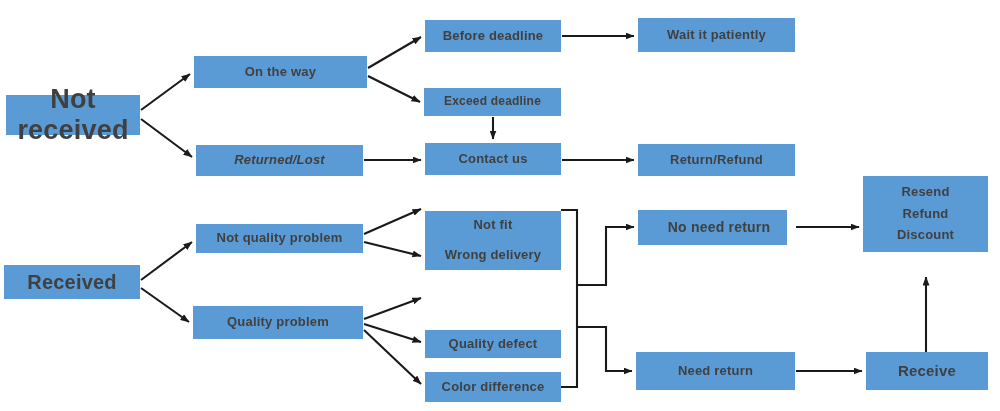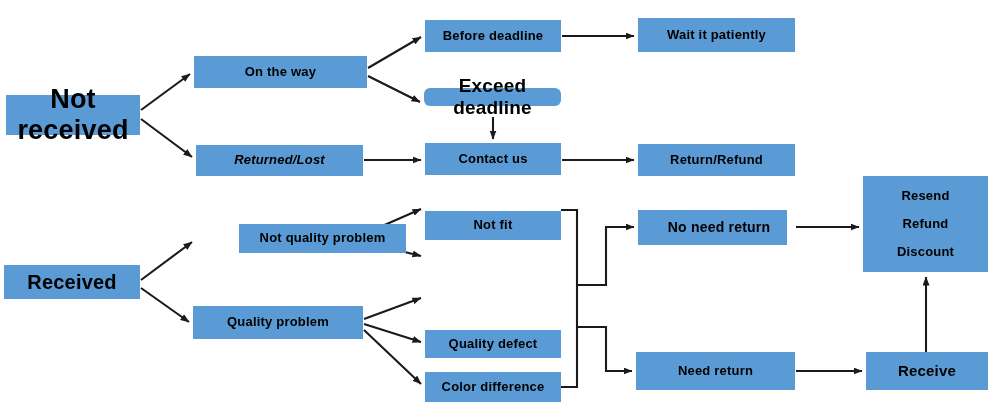--- a/index.html
+++ b/index.html
@@ -19,21 +19,21 @@
     position: absolute;
     left: 0;
     top: 0;
     width: 1000px;
     height: 411px;
     pointer-events: none;
   }
   .node {
     position: absolute;
     background: #5b9bd5;
-    color: #000000;
+    color: #404040;
     font-weight: bold;
     display: flex;
     align-items: center;
     justify-content: center;
     text-align: center;
     box-sizing: border-box;
     line-height: 1.15;
     letter-spacing: 0.2px;
     white-space: pre-line;
     z-index: 2;
@@ -103,33 +103,34 @@
       <line x1="796" y1="371" x2="862" y2="371" marker-end="url(#ah)"></line>
 
       <line x1="926" y1="352" x2="926" y2="277" marker-end="url(#ah)"></line>
     </g>
   </svg>
 
   <div class="node" style="left:6px;  top:95px;  width:134px; height:40px; font-size:27px;">Not received</div>
   <div class="node" style="left:194px; top:56px;  width:173px; height:32px; font-size:13px;">On the way</div>
   <div class="node" style="left:196px; top:145px; width:167px; height:31px; font-size:13px;font-style:italic;">Returned/Lost</div>
   <div class="node" style="left:425px; top:20px;  width:136px; height:32px; font-size:13px;">Before deadline</div>
-  <div class="node" style="left:424px; top:88px;  width:137px; height:18px; font-size:19px;border-radius:6px;">Exceed deadline</div>
+  <div class="node" style="left:424px; top:88px;  width:137px; height:28px; font-size:12px;">Exceed deadline</div>
   <div class="node" style="left:425px; top:143px; width:136px; height:32px; font-size:13px;">Contact us</div>
   <div class="node" style="left:638px; top:18px;  width:157px; height:34px; font-size:13px;">Wait it patiently</div>
   <div class="node" style="left:638px; top:144px; width:157px; height:32px; font-size:13px;">Return/Refund</div>
   <div class="node" style="left:4px;   top:265px; width:136px; height:34px; font-size:20px;">Received</div>
-  <div class="node" style="left:196px; top:224px; width:167px; height:29px; font-size:13px;margin-left:43px;">Not quality problem</div>
+  <div class="node" style="left:196px; top:224px; width:167px; height:29px; font-size:13px;">Not quality problem</div>
   <div class="node" style="left:193px; top:306px; width:170px; height:33px; font-size:13px;">Quality problem</div>
   <div class="node" style="left:425px; top:195px; width:136px; height:29px; font-size:13px;margin-top:16px;">Not fit</div>
+  <div class="node" style="left:425px; top:240px; width:136px; height:30px; font-size:13px;">Wrong delivery</div>
   <div class="node" style="left:425px; top:330px; width:136px; height:28px; font-size:13px;">Quality defect</div>
   <div class="node" style="left:425px; top:372px; width:136px; height:30px; font-size:13px;">Color difference</div>
   <div class="node" style="left:638px; top:210px; width:149px; height:35px; font-size:14px;padding-left:13px;">No need return</div>
   <div class="node" style="left:636px; top:352px; width:159px; height:38px; font-size:13px;">Need return</div>
   <div class="node" style="left:866px; top:352px; width:122px; height:38px; font-size:15px;">Receive</div>
 
-  <div class="node multi" style="left:863px; top:176px; width:125px; height:96px; font-size:13px;">
+  <div class="node multi" style="left:863px; top:176px; width:125px; height:76px; font-size:13px;">
     <span class="line">Resend</span>
     <span class="line">Refund</span>
     <span class="line">Discount</span>
   </div>
 
 </div>
 
 </body></html>

